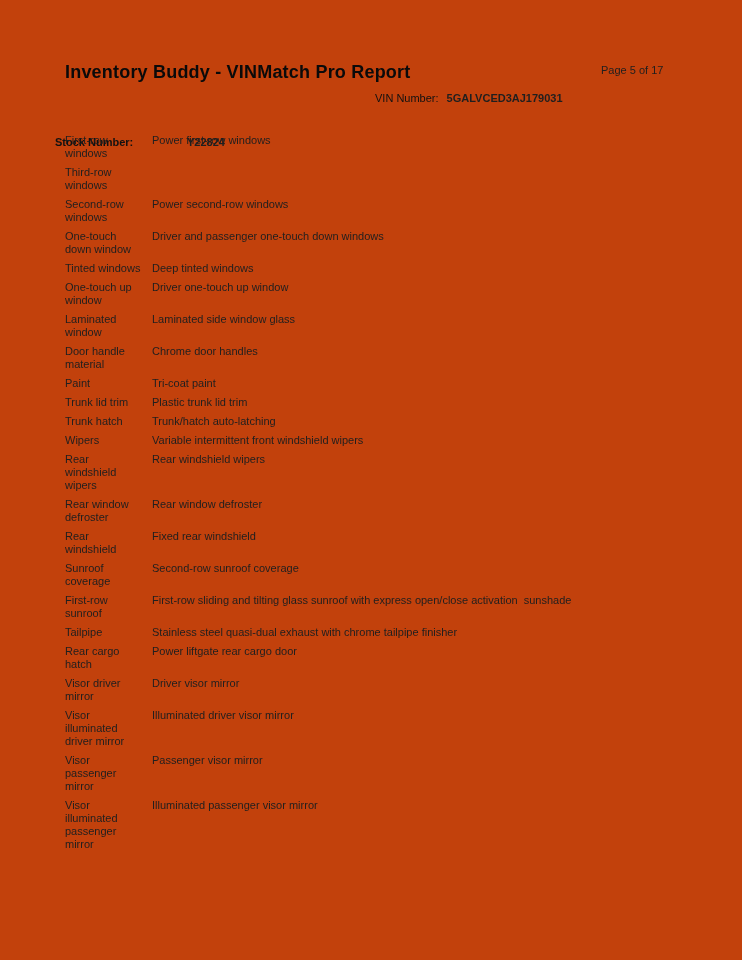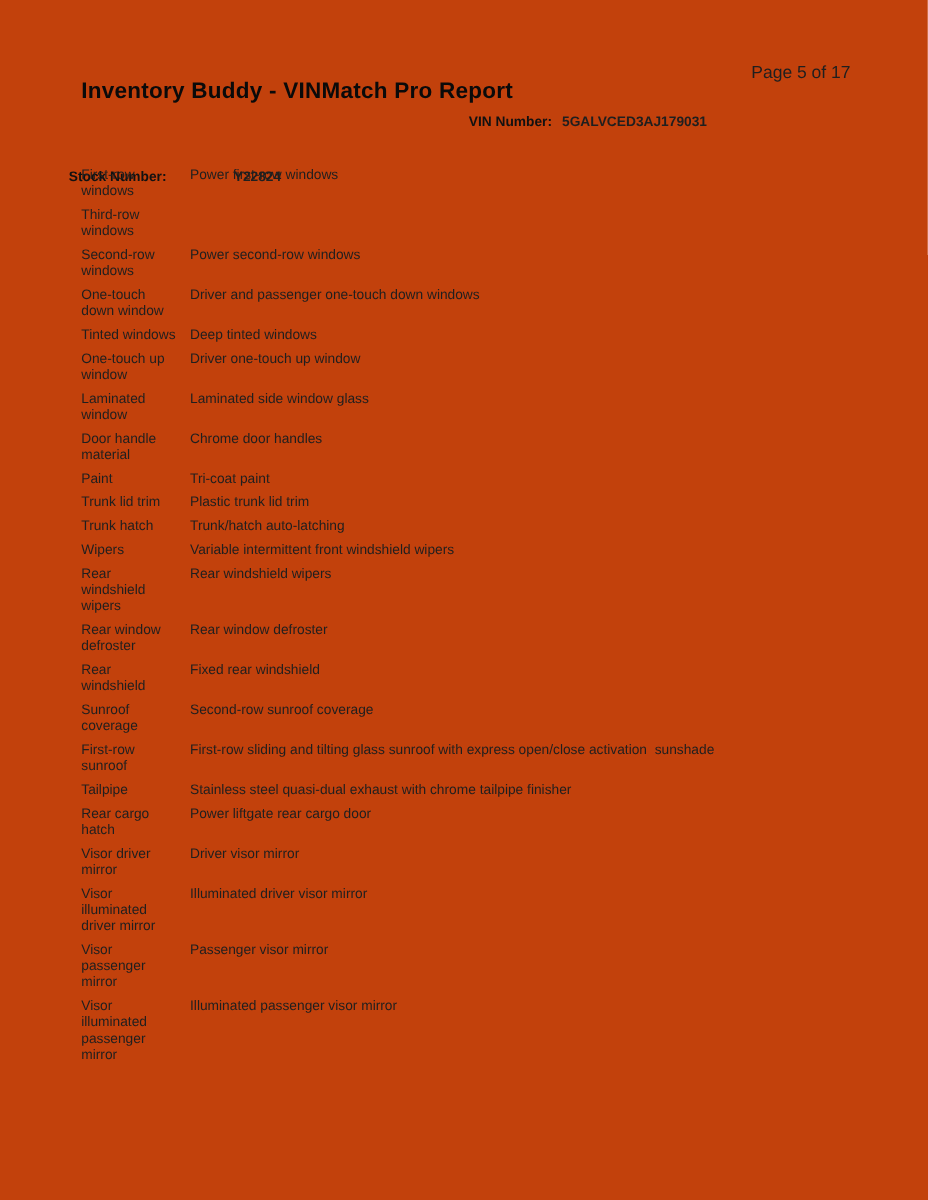--- a/index.html
+++ b/index.html
@@ -10,34 +10,34 @@
     color: #1f1f1f;
   }
   .page { position: relative; width: 742px; height: 960px; overflow: hidden; background: #c2410c; }
 
   .title {
     position: absolute; left: 65px; top: 62px;
     font-size: 18px; font-weight: bold; color: #0a0a0a;
     letter-spacing: 0.2px; white-space: nowrap;
   }
   .page-indicator {
-    position: absolute; left: 601px; top: 49px;
-    font-size: 14px; color: #1f1f1f; white-space: nowrap;
+    position: absolute; left: 601px; top: 64px;
+    font-size: 11px; color: #1f1f1f; white-space: nowrap;
   }
 
   .meta { position: absolute; left: 0; top: 92px; font-size: 11px; line-height: 13px; width: 742px; }
   .meta-row { position: relative; padding-left: 55px; height: 13px; }
   .meta-row + .meta-row { margin-top: 5px; }
   .meta-label {
     display: inline-block; width: 123px; text-align: left;
     font-weight: bold; color: #111111; white-space: nowrap; margin-top: 44px;
   }
   .meta-value { margin-left: 9px; color: #1f1f1f; white-space: nowrap; font-weight: bold; }
   .vin-group { position: absolute; left: 375px; top: 0; white-space: nowrap; }
-  .vin-group .meta-label-inline { font-weight: bold; color: #111111; }
+  .vin-group .meta-label-inline { font-weight: normal; color: #111111; }
   .vin-group .meta-value { margin-left: 8px; }
   .model-value { margin-left: 26px; }
 
   .features {
     position: absolute; left: 65px; top: 134px; width: 640px;
     font-size: 11px; line-height: 13px;
   }
   .feature-row { display: flex; margin-bottom: 6px; }
   .feature-label {
     flex: 0 0 87px; width: 87px;

